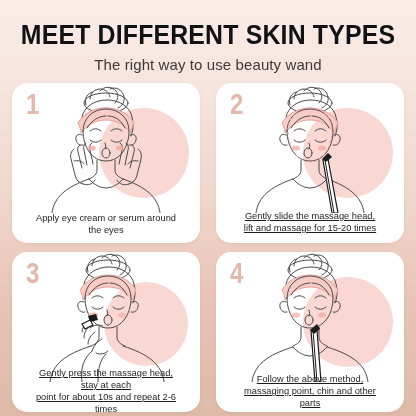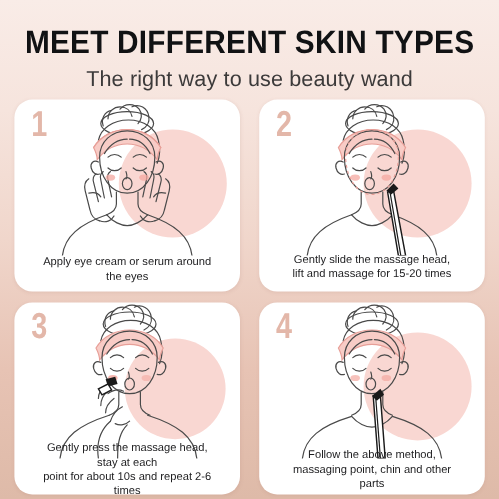--- a/index.html
+++ b/index.html
@@ -13,21 +13,21 @@
   }
   
   .header{padding-top:22px;text-align:center;}
   .title{
     font-size:27px;line-height:1;font-weight:700;color:#111214;
     letter-spacing:.2px;transform:scaleX(.92);transform-origin:center;
     font-family:"Liberation Sans Narrow","Liberation Sans",sans-serif;
     margin:0;white-space:nowrap;
   }
   .subtitle{
-    margin:7px 0 0 0;font-size:18px;color:#3c3a3a;font-weight:400;letter-spacing:.1px;
+    margin:7px 0 0 0;font-size:15px;color:#3c3a3a;font-weight:400;letter-spacing:.1px;
   }
   
   .grid{
     position:absolute;left:12px;top:83px;width:392px;
     display:grid;grid-template-columns:188px 188px;grid-auto-rows:160px;
     column-gap:16px;row-gap:9px;
   }
   .card{
     position:relative;background:#fff;border-radius:15px;overflow:hidden;
     box-shadow:0 1px 3px rgba(160,110,95,.12);
@@ -39,21 +39,21 @@
     transform:scaleX(.8);transform-origin:left top;
   }
   .art{position:absolute;left:0;top:0;width:188px;height:130px;}
   .art svg{display:block;width:188px;height:130px;}
   .caption{
     position:absolute;left:0;right:0;bottom:0;height:38px;
     display:flex;align-items:center;justify-content:center;text-align:center;
     font-size:9.3px;line-height:12px;color:#1d1d1f;padding:0 22px;box-sizing:border-box;
     white-space:pre-line;
   }
-  .cap-2line{bottom:2px;}
+  .cap-2line{bottom:2px;text-decoration:underline;}
 </style>
 </head>
 <body>
 
 <div id="poster">
 
   <div class="header">
     <h1 class="title">MEET DIFFERENT SKIN TYPES</h1>
     <p class="subtitle">The right way to use beauty wand</p>
   </div>

